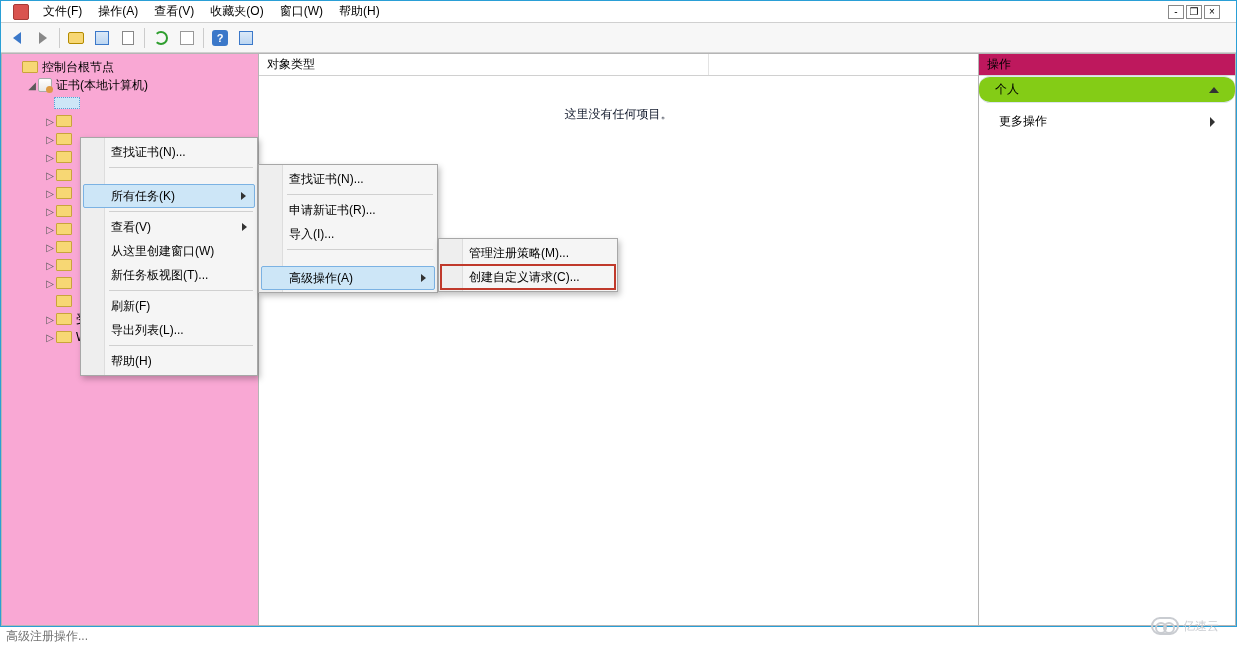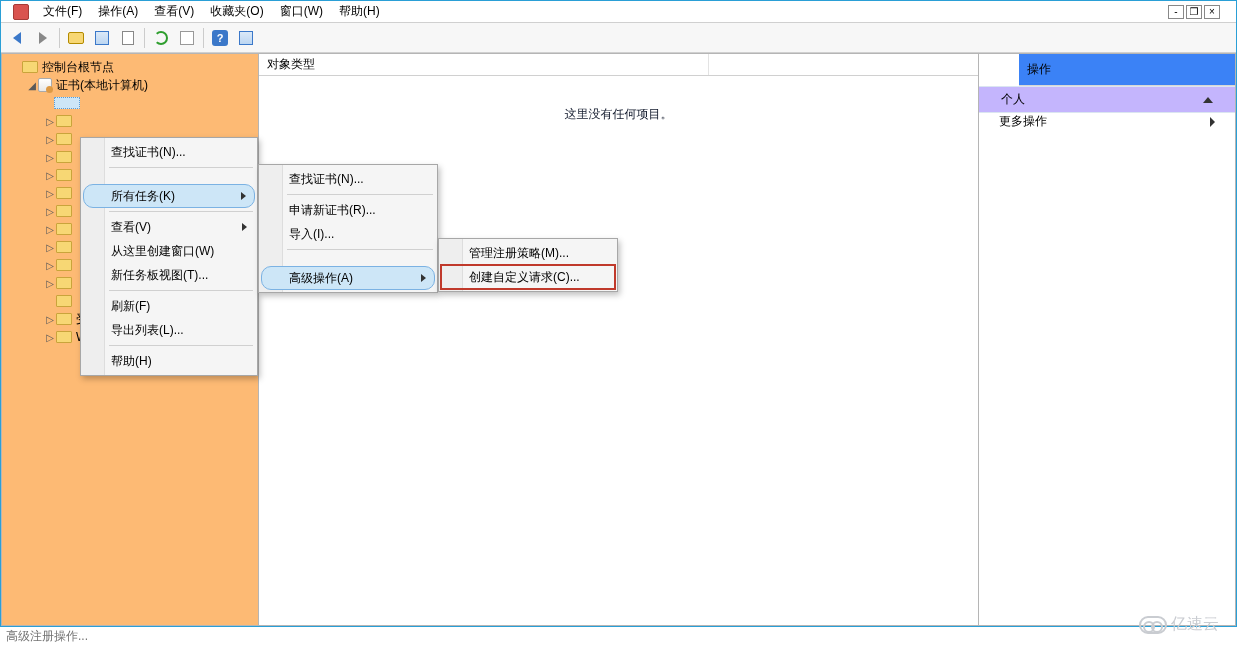--- a/index.html
+++ b/index.html
@@ -33,58 +33,58 @@
   .arrow-right{ width:0;height:0;border-top:6px solid transparent;border-bottom:6px solid transparent;border-left:8px solid #888;}
   .folder-ic{width:16px;height:12px;background:#f7d774;border:1px solid #b38b00;border-radius:2px;position:relative;}
   .props-ic{width:14px;height:14px;border:1px solid #3b78c9;background:linear-gradient(#dbe9f8,#bcd6f2);}
   .copy-ic{width:12px;height:14px;border:1px solid #888;background:#fff;}
   .refresh-ic{width:14px;height:14px;border:2px solid #2e9e2e;border-radius:50%;border-left-color:transparent;}
   .export-ic{width:14px;height:14px;background:#fff;border:1px solid #999;position:relative;}
   .help-ic{width:16px;height:16px;background:#3b78c9;color:#fff;border-radius:3px;display:flex;align-items:center;justify-content:center;font-weight:bold;font-size:11px;}
 
   
   .panes{ flex:1; display:flex; min-height:0;}
-  .tree-pane{ width:258px; border:1px solid #b5b5b5; background:#fdba74; overflow:hidden; padding:4px 2px;}
+  .tree-pane{ width:258px; border:1px solid #b5b5b5; background:#f9a8d4; overflow:hidden; padding:4px 2px;}
   .list-pane{ flex:1; display:flex; flex-direction:column; border-top:1px solid #b5b5b5; border-bottom:1px solid #b5b5b5;}
   .action-pane{ width:258px; border:1px solid #b5b5b5; background:#fff; display:flex; flex-direction:column;}
 
   
   .tree-row{ display:flex; align-items:center; height:18px; padding-left:2px; white-space:nowrap;}
   .tree-twisty{ width:12px; text-align:center; color:#5a5a5a; font-size:10px;}
   .tree-folder{ width:16px;height:12px;background:#f7d774;border:1px solid #c9a43b;border-radius:1px;margin-right:4px;flex:none;}
   .tree-cert{ width:14px;height:14px;background:linear-gradient(#fff,#e8e8e8);border:1px solid #aaa;border-radius:2px;margin-right:4px;flex:none;position:relative;}
   .tree-cert:after{content:"";position:absolute;right:-2px;bottom:-2px;width:7px;height:7px;background:#d94; border-radius:50%;}
   .sel{ background:#cde6f7; border:1px dotted #5a9bd4;}
   .ind-1{padding-left:6px;} .ind-2{padding-left:22px;} .ind-3{padding-left:38px;} .ind-4{padding-left:40px;}
 
   
   .list-header{ height:22px; border-bottom:1px solid #d0d0d0; display:flex; align-items:center; background:#fff;}
   .list-header .col{ padding:0 8px; height:100%; display:flex; align-items:center; border-right:1px solid #e3e3e3;}
   .list-body{ flex:1; display:flex; align-items:flex-start; justify-content:center; padding-top:30px; color:#0f172a;}
   
   
-  .action-pane .hdr{ height:32px; background:#3b82f6; border-bottom:1px solid #d7d7d7; padding:0 8px; display:flex; align-items:center;margin-left:40px;}
-  .action-pane .sec{ background:#c4b5fd; padding:4px 22px; display:flex; align-items:center; justify-content:space-between; border-bottom:1px solid #dbe5f1; border-top:1px solid #dbe5f1;}
+  .action-pane .hdr{ height:22px; background:#be185d; border-bottom:1px solid #d7d7d7; padding:0 8px; display:flex; align-items:center;}
+  .action-pane .sec{ background:#84cc16; padding:4px 16px; display:flex; align-items:center; justify-content:space-between; border-bottom:1px solid #dbe5f1; border-top:1px solid #dbe5f1;border-radius:11px;}
   .action-pane .sec .up{ width:0;height:0;border-left:5px solid transparent;border-right:5px solid transparent;border-bottom:6px solid #333;}
-  .action-pane .link{ padding:0 20px; display:flex; align-items:center; justify-content:space-between;}
+  .action-pane .link{ padding:10px 20px; display:flex; align-items:center; justify-content:space-between;}
   .action-pane .link .tri{ width:0;height:0;border-top:5px solid transparent;border-bottom:5px solid transparent;border-left:5px solid #333;}
 
   
   .ctx{ position:absolute; background:#f5f5f5; border:1px solid #a7a7a7; box-shadow:2px 3px 6px rgba(0,0,0,.25); padding:2px; z-index:10;}
   .ctx .row{ height:24px; display:flex; align-items:center; padding:0 28px 0 28px; position:relative; white-space:nowrap;}
-  .ctx .row.hover{ background:#cde6f7; border:1px solid #7bb2e3; border-radius:10px; padding:0 27px 0 27px;margin-top:16px;}
+  .ctx .row.hover{ background:#cde6f7; border:1px solid #7bb2e3; border-radius:2px; padding:0 27px 0 27px;margin-top:16px;}
   .ctx .row .arrow{ position:absolute; right:8px; width:0;height:0;border-top:4px solid transparent;border-bottom:4px solid transparent;border-left:5px solid #333;}
   .ctx .sep{ height:1px; background:#d0d0d0; margin:3px 2px 3px 26px;}
   .ctx .gutter{ position:absolute; left:0; top:0; bottom:0; width:24px; background:#eee; border-right:1px solid #ddd; z-index:-1;}
   .highlight-red{ outline:2px solid #c0392b; outline-offset:-1px;}
 
   
   .statusbar{ height:18px; padding:0 6px; display:flex; align-items:center; background:#fff; color:#737373;}
 
-  .watermark{ position:absolute; right:18px; bottom:10px; color:#c9ccd1; font-size:16px; display:flex; align-items:center; gap:4px; pointer-events:none;}
+  .watermark{ position:absolute; right:18px; bottom:10px; color:#c9ccd1; font-size:12px; display:flex; align-items:center; gap:4px; pointer-events:none;}
   .watermark .logo{ width:28px;height:18px; border:2px solid #c9ccd1; border-radius:10px; position:relative;}
   .watermark .logo:before,.watermark .logo:after{content:"";position:absolute;border:2px solid #c9ccd1;border-radius:50%;}
   .watermark .logo:before{width:8px;height:8px;left:2px;top:3px;}
   .watermark .logo:after{width:8px;height:8px;right:2px;top:3px;}
 </style>
 </head>
 <body>
 
 <div class="window">
 

